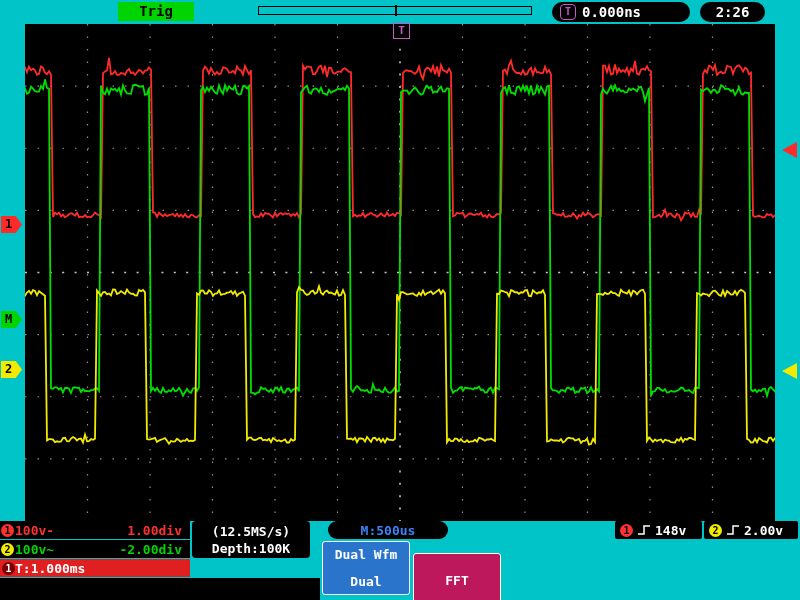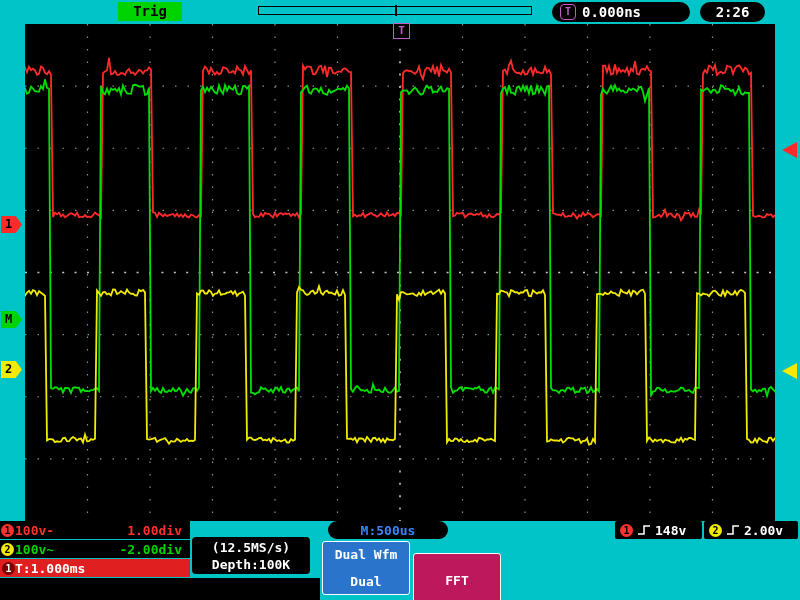--- a/index.html
+++ b/index.html
@@ -3,21 +3,21 @@
 <meta charset="utf-8">
 <style>
   html,body{margin:0;padding:0;}
   body{
     width:800px;height:600px;position:relative;overflow:hidden;
     background:#00c4c8;
     font-family:"DejaVu Sans Mono","Liberation Mono",monospace;
   }
   .abs{position:absolute;}
   
-  .trig-btn{left:118px;top:2px;width:64px;height:19px;background:#00d400;color:#000;
+  .trig-btn{left:118px;top:2px;width:76px;height:19px;background:#00d400;color:#000;
     font-size:14px;font-weight:bold;text-align:center;line-height:19px;}
   .hpos-slider{left:258px;top:6px;width:274px;height:9px;border:1px solid #000;box-sizing:border-box;}
   .hpos-tick{position:absolute;left:50%;top:-2px;width:2px;height:11px;background:#000;}
   .trig-pos-marker{left:393px;top:23px;width:15px;height:14px;background:#000;
     border:1px solid #c55cc5;color:#c55cc5;font-size:11px;font-weight:bold;
     text-align:center;line-height:13px;z-index:5;}
   .readout{background:#000;color:#fff;font-size:14px;font-weight:bold;border-radius:10px;
     display:flex;align-items:center;height:20px;top:2px;padding:0 8px;box-sizing:border-box;}
   .trig-time-box{left:552px;width:138px;gap:6px;}
   .t-icon{display:inline-block;width:14px;height:14px;border:1px solid #c55cc5;border-radius:4px;
@@ -46,21 +46,21 @@
   .trow{left:0;top:559px;width:190px;height:18px;background:#e02020;color:#fff;
     display:flex;align-items:center;padding:0 2px;font-size:13px;font-weight:bold;box-sizing:border-box;}
   .bstrip{left:0;top:578px;width:320px;height:22px;background:#000;}
   .cnum{display:inline-flex;width:13px;height:13px;border-radius:50%;color:#000;
     font-size:10px;font-weight:bold;align-items:center;justify-content:center;flex:none;}
   .cnum-red{background:#ff3030;}
   .cnum-yel{background:#f2ea00;}
   .cnum-dark{background:#7c0000;color:#fff;}
   .lead{display:flex;align-items:center;gap:1px;}
   .samplebox{left:192px;top:521px;width:118px;height:37px;color:#fff;
-    display:flex;flex-direction:column;align-items:center;justify-content:center;gap:2px;border-radius:4px;margin-top:16px;}
+    display:flex;flex-direction:column;align-items:center;justify-content:center;gap:2px;border-radius:4px;}
   .mbox{left:328px;top:521px;width:120px;height:18px;color:#3b82f6;border-radius:9px;
     display:flex;align-items:center;justify-content:center;}
   .trigbox{top:521px;height:18px;color:#fff;display:flex;align-items:center;gap:4px;
     padding:0 5px;border-radius:2px;}
   .trig1box{left:615px;width:87px;}
   .trig2box{left:704px;width:94px;}
   
   .menubtn{top:541px;width:88px;height:54px;border:1px solid #fff;border-radius:3px;
     color:#fff;font-size:13px;font-weight:bold;display:flex;flex-direction:column;
     align-items:center;justify-content:center;gap:5px;box-sizing:border-box;cursor:pointer;}

